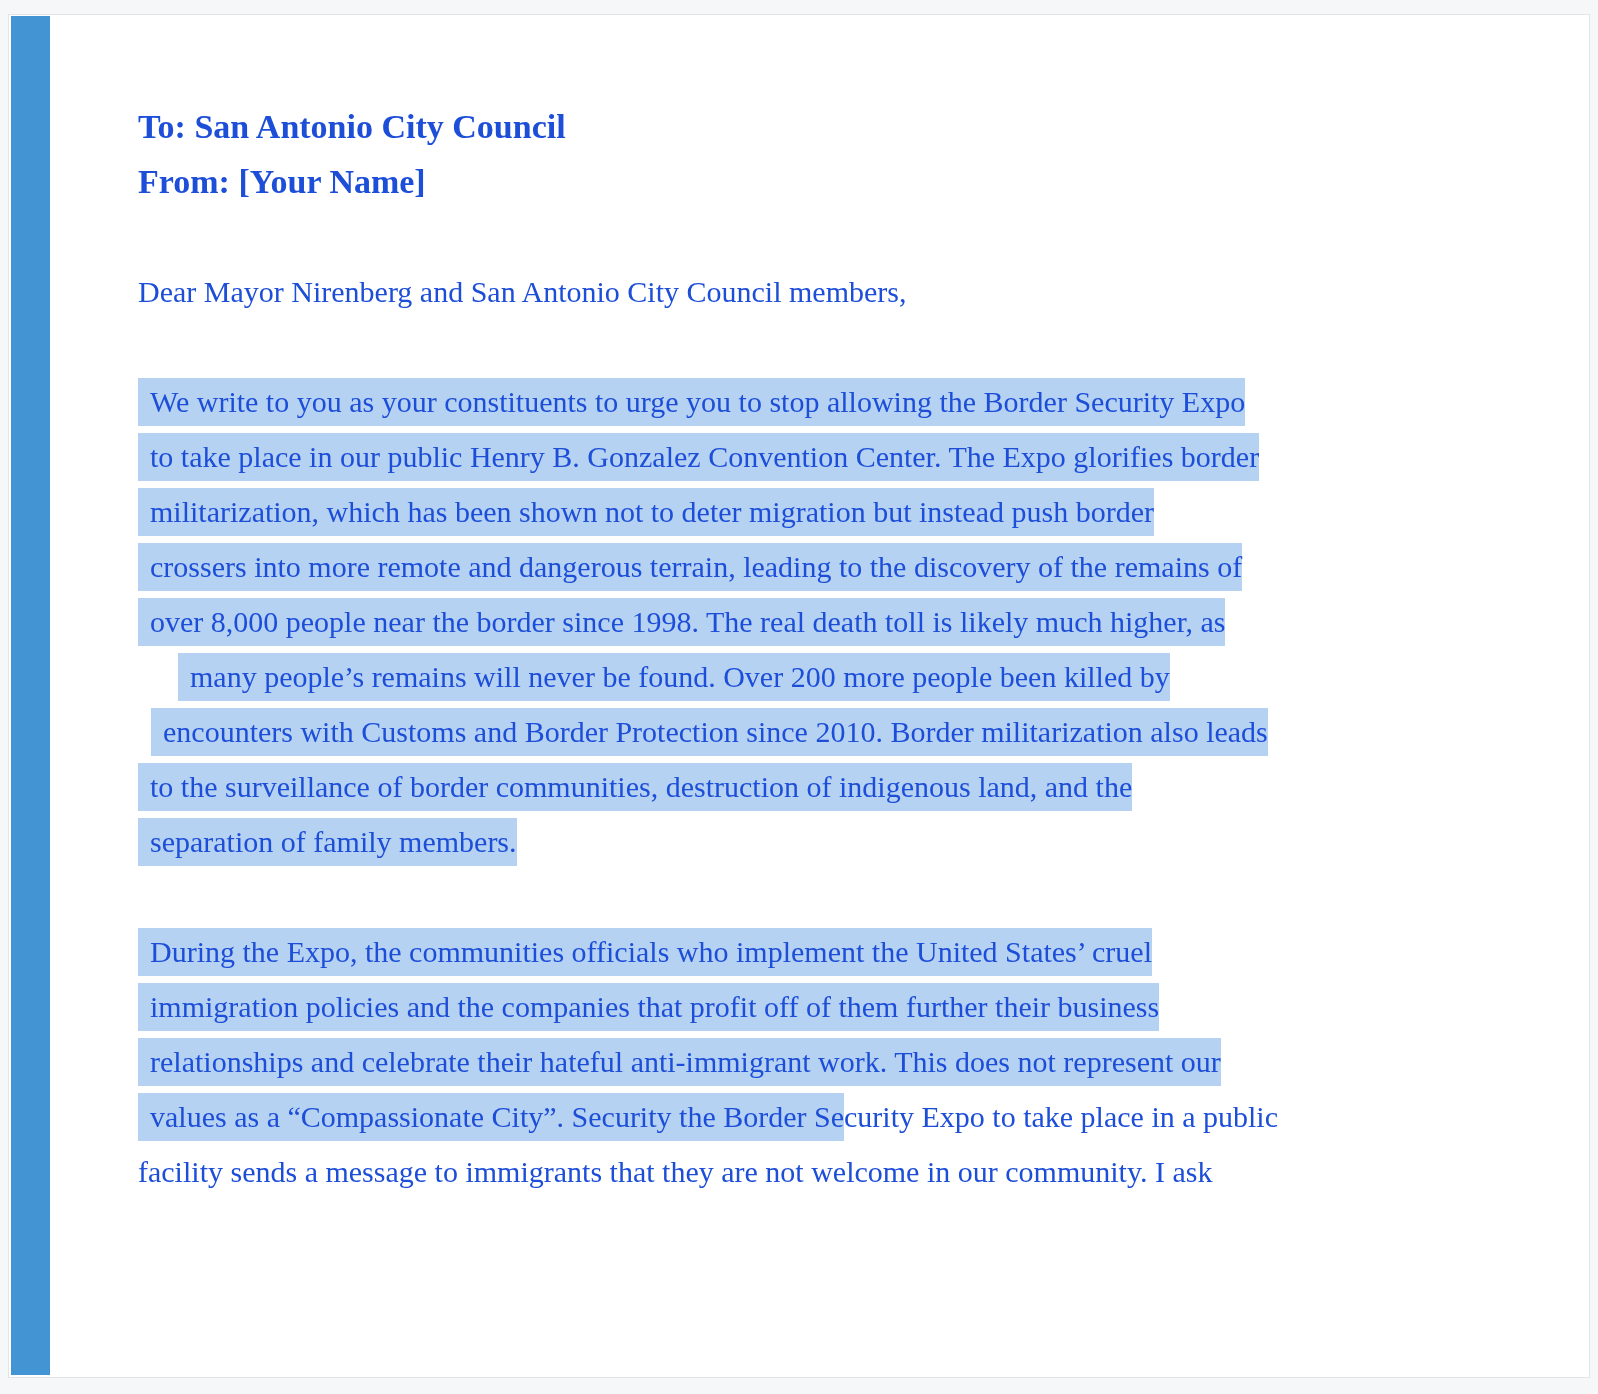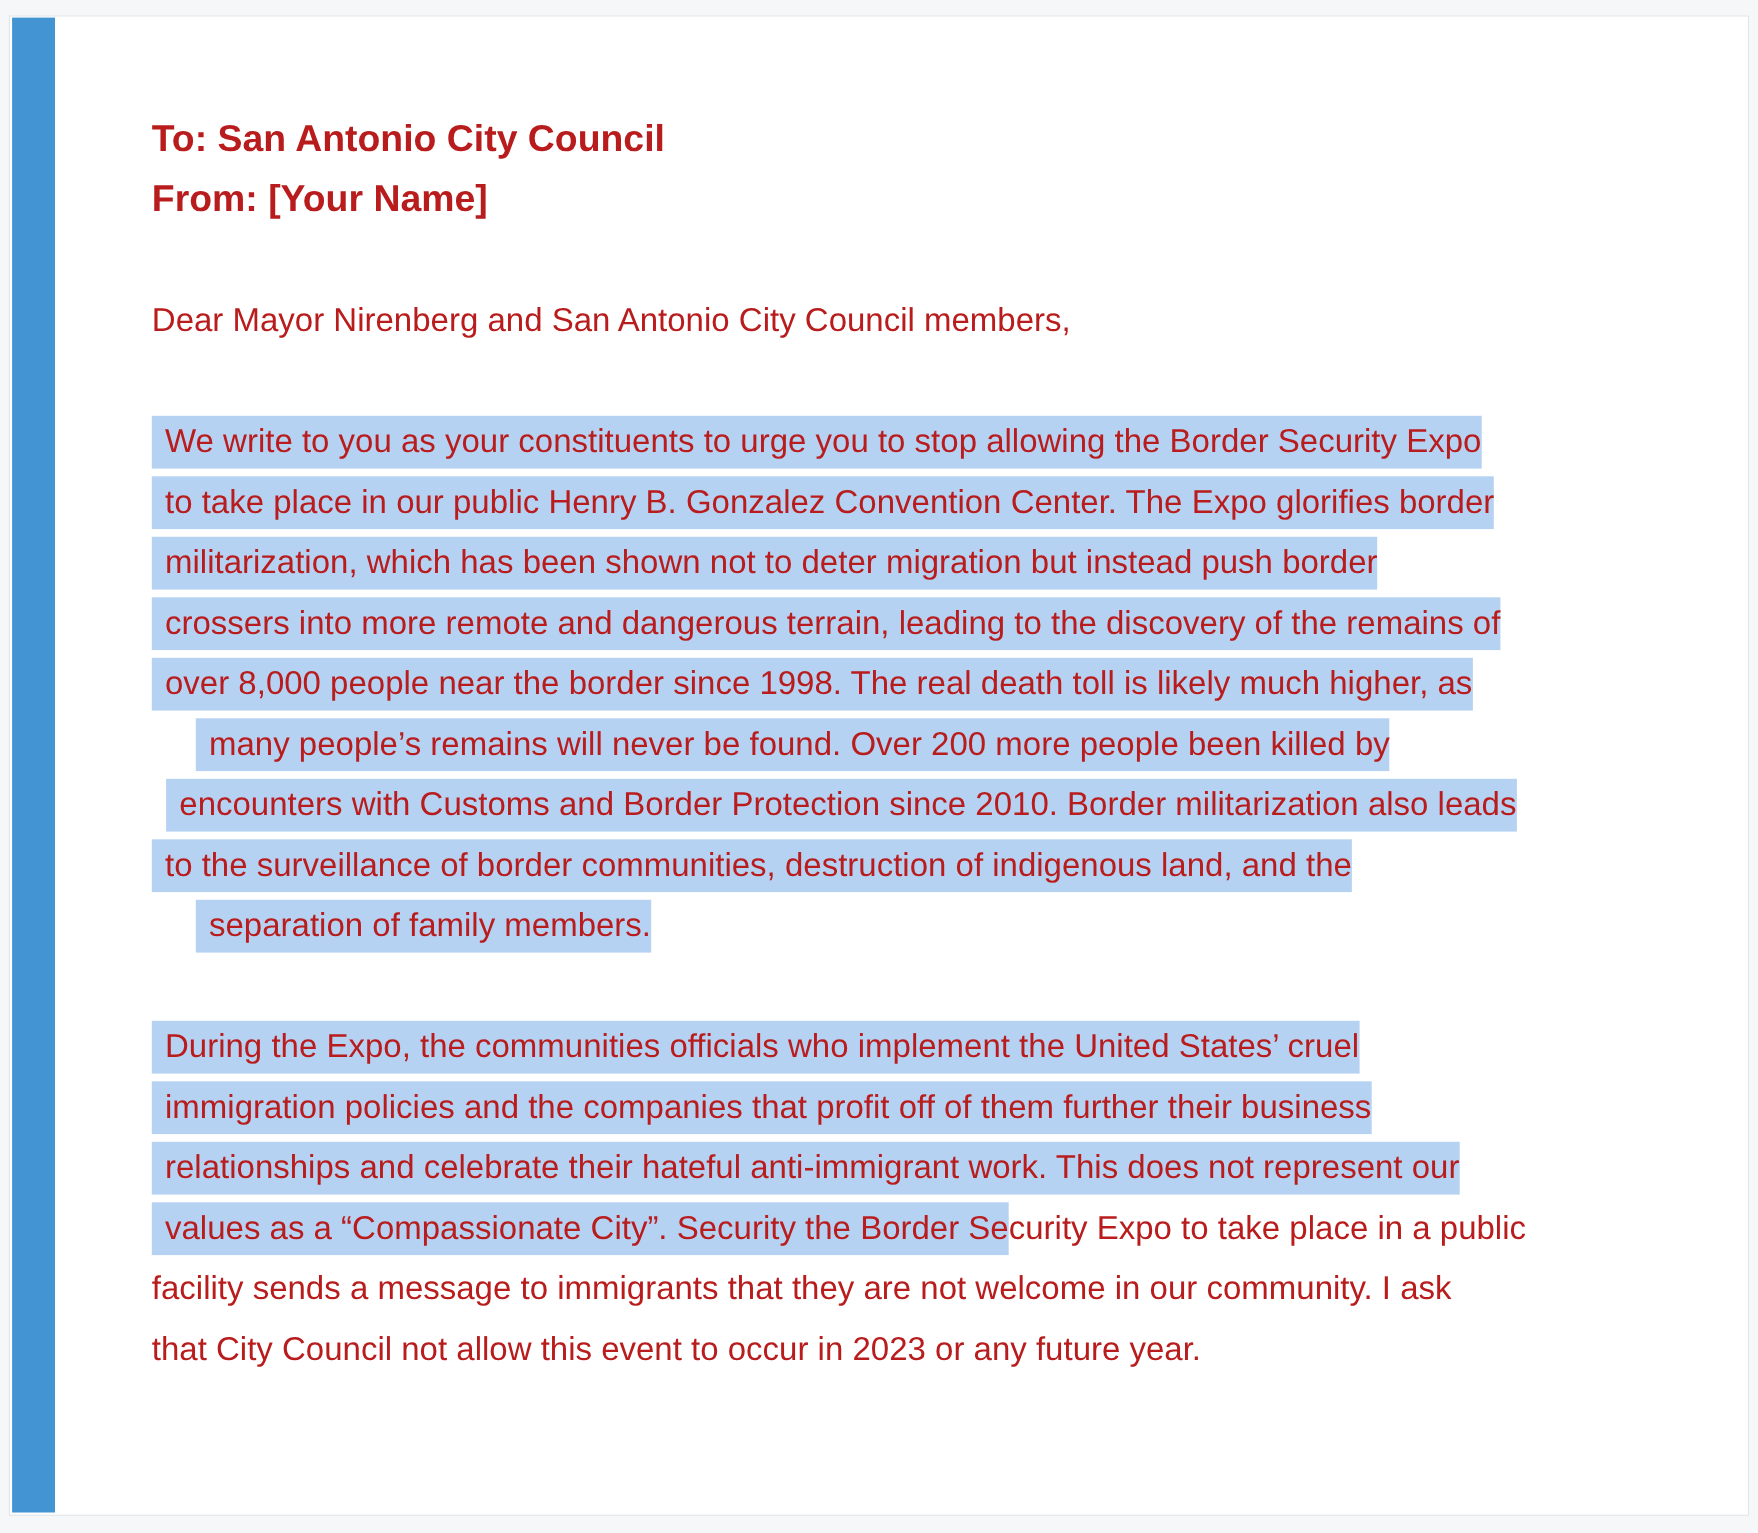--- a/index.html
+++ b/index.html
@@ -48,40 +48,39 @@
   .line.blank {  }
   .hl {
     padding: 7px 0 8px 12px;
   }
 </style>
 </head>
 <body style="background: rgb(245, 247, 249);">
 
 <div class="card" style="background: rgb(255, 255, 255); border-color: rgb(226, 229, 232);">
   <div class="accent-bar" style="background: rgb(66, 149, 210);"></div>
-  <div class="content" style="color: #b91c1c;">
+  <div class="content" style="color: #1d4ed8; font-family: Liberation Serif, serif;">
     <div class="line bold">To: San Antonio City Council</div>
     <div class="line bold">From: [Your Name]</div>
     <div class="line blank"></div>
     <div class="line">Dear Mayor Nirenberg and San Antonio City Council members,</div>
     <div class="line blank"></div>
     <div id="paragraph-1">
         <div class="line"><span class="hl" style="background: rgb(182, 210, 243);">We write to you as your constituents to urge you to stop allowing the Border Security Expo</span></div>
         <div class="line"><span class="hl" style="background: rgb(182, 210, 243);">to take place in our public Henry B. Gonzalez Convention Center. The Expo glorifies border</span></div>
         <div class="line"><span class="hl" style="background: rgb(182, 210, 243);">militarization, which has been shown not to deter migration but instead push border</span></div>
         <div class="line"><span class="hl" style="background: rgb(182, 210, 243);">crossers into more remote and dangerous terrain, leading to the discovery of the remains of</span></div>
         <div class="line"><span class="hl" style="background: rgb(182, 210, 243);">over 8,000 people near the border since 1998. The real death toll is likely much higher, as</span></div>
         <div class="line"><span class="hl" style="background: rgb(182, 210, 243); margin-left: 40px;">many people’s remains will never be found. Over 200 more people been killed by</span></div>
         <div class="line"><span class="hl" style="background: rgb(182, 210, 243); margin-left: 13px;">encounters with Customs and Border Protection since 2010. Border militarization also leads</span></div>
         <div class="line"><span class="hl" style="background: rgb(182, 210, 243);">to the surveillance of border communities, destruction of indigenous land, and the</span></div>
-        <div class="line"><span class="hl" style="background: rgb(182, 210, 243); margin-left: 40px;">separation of family members.</span></div>
+        <div class="line"><span class="hl" style="background: rgb(182, 210, 243);">separation of family members.</span></div>
       </div>
     <div class="line blank"></div>
     <div id="paragraph-2">
         <div class="line"><span class="hl" style="background: rgb(182, 210, 243);">During the Expo, the communities officials who implement the United States’ cruel</span></div>
         <div class="line"><span class="hl" style="background: rgb(182, 210, 243);">immigration policies and the companies that profit off of them further their business</span></div>
         <div class="line"><span class="hl" style="background: rgb(182, 210, 243);">relationships and celebrate their hateful anti-immigrant work. This does not represent our</span></div>
         <div class="line"><span class="hl" style="background: rgb(182, 210, 243);">values as a “Compassionate City”. Security the Border Se</span><span>curity Expo to take place in a public</span></div>
         <div class="line"><span>facility sends a message to immigrants that they are not welcome in our community. I ask</span></div>
-        <div class="line"><span>that City Council not allow this event to occur in 2023 or any future year.</span></div>
       </div>
   </div>
 </div>
 
 </body></html>

